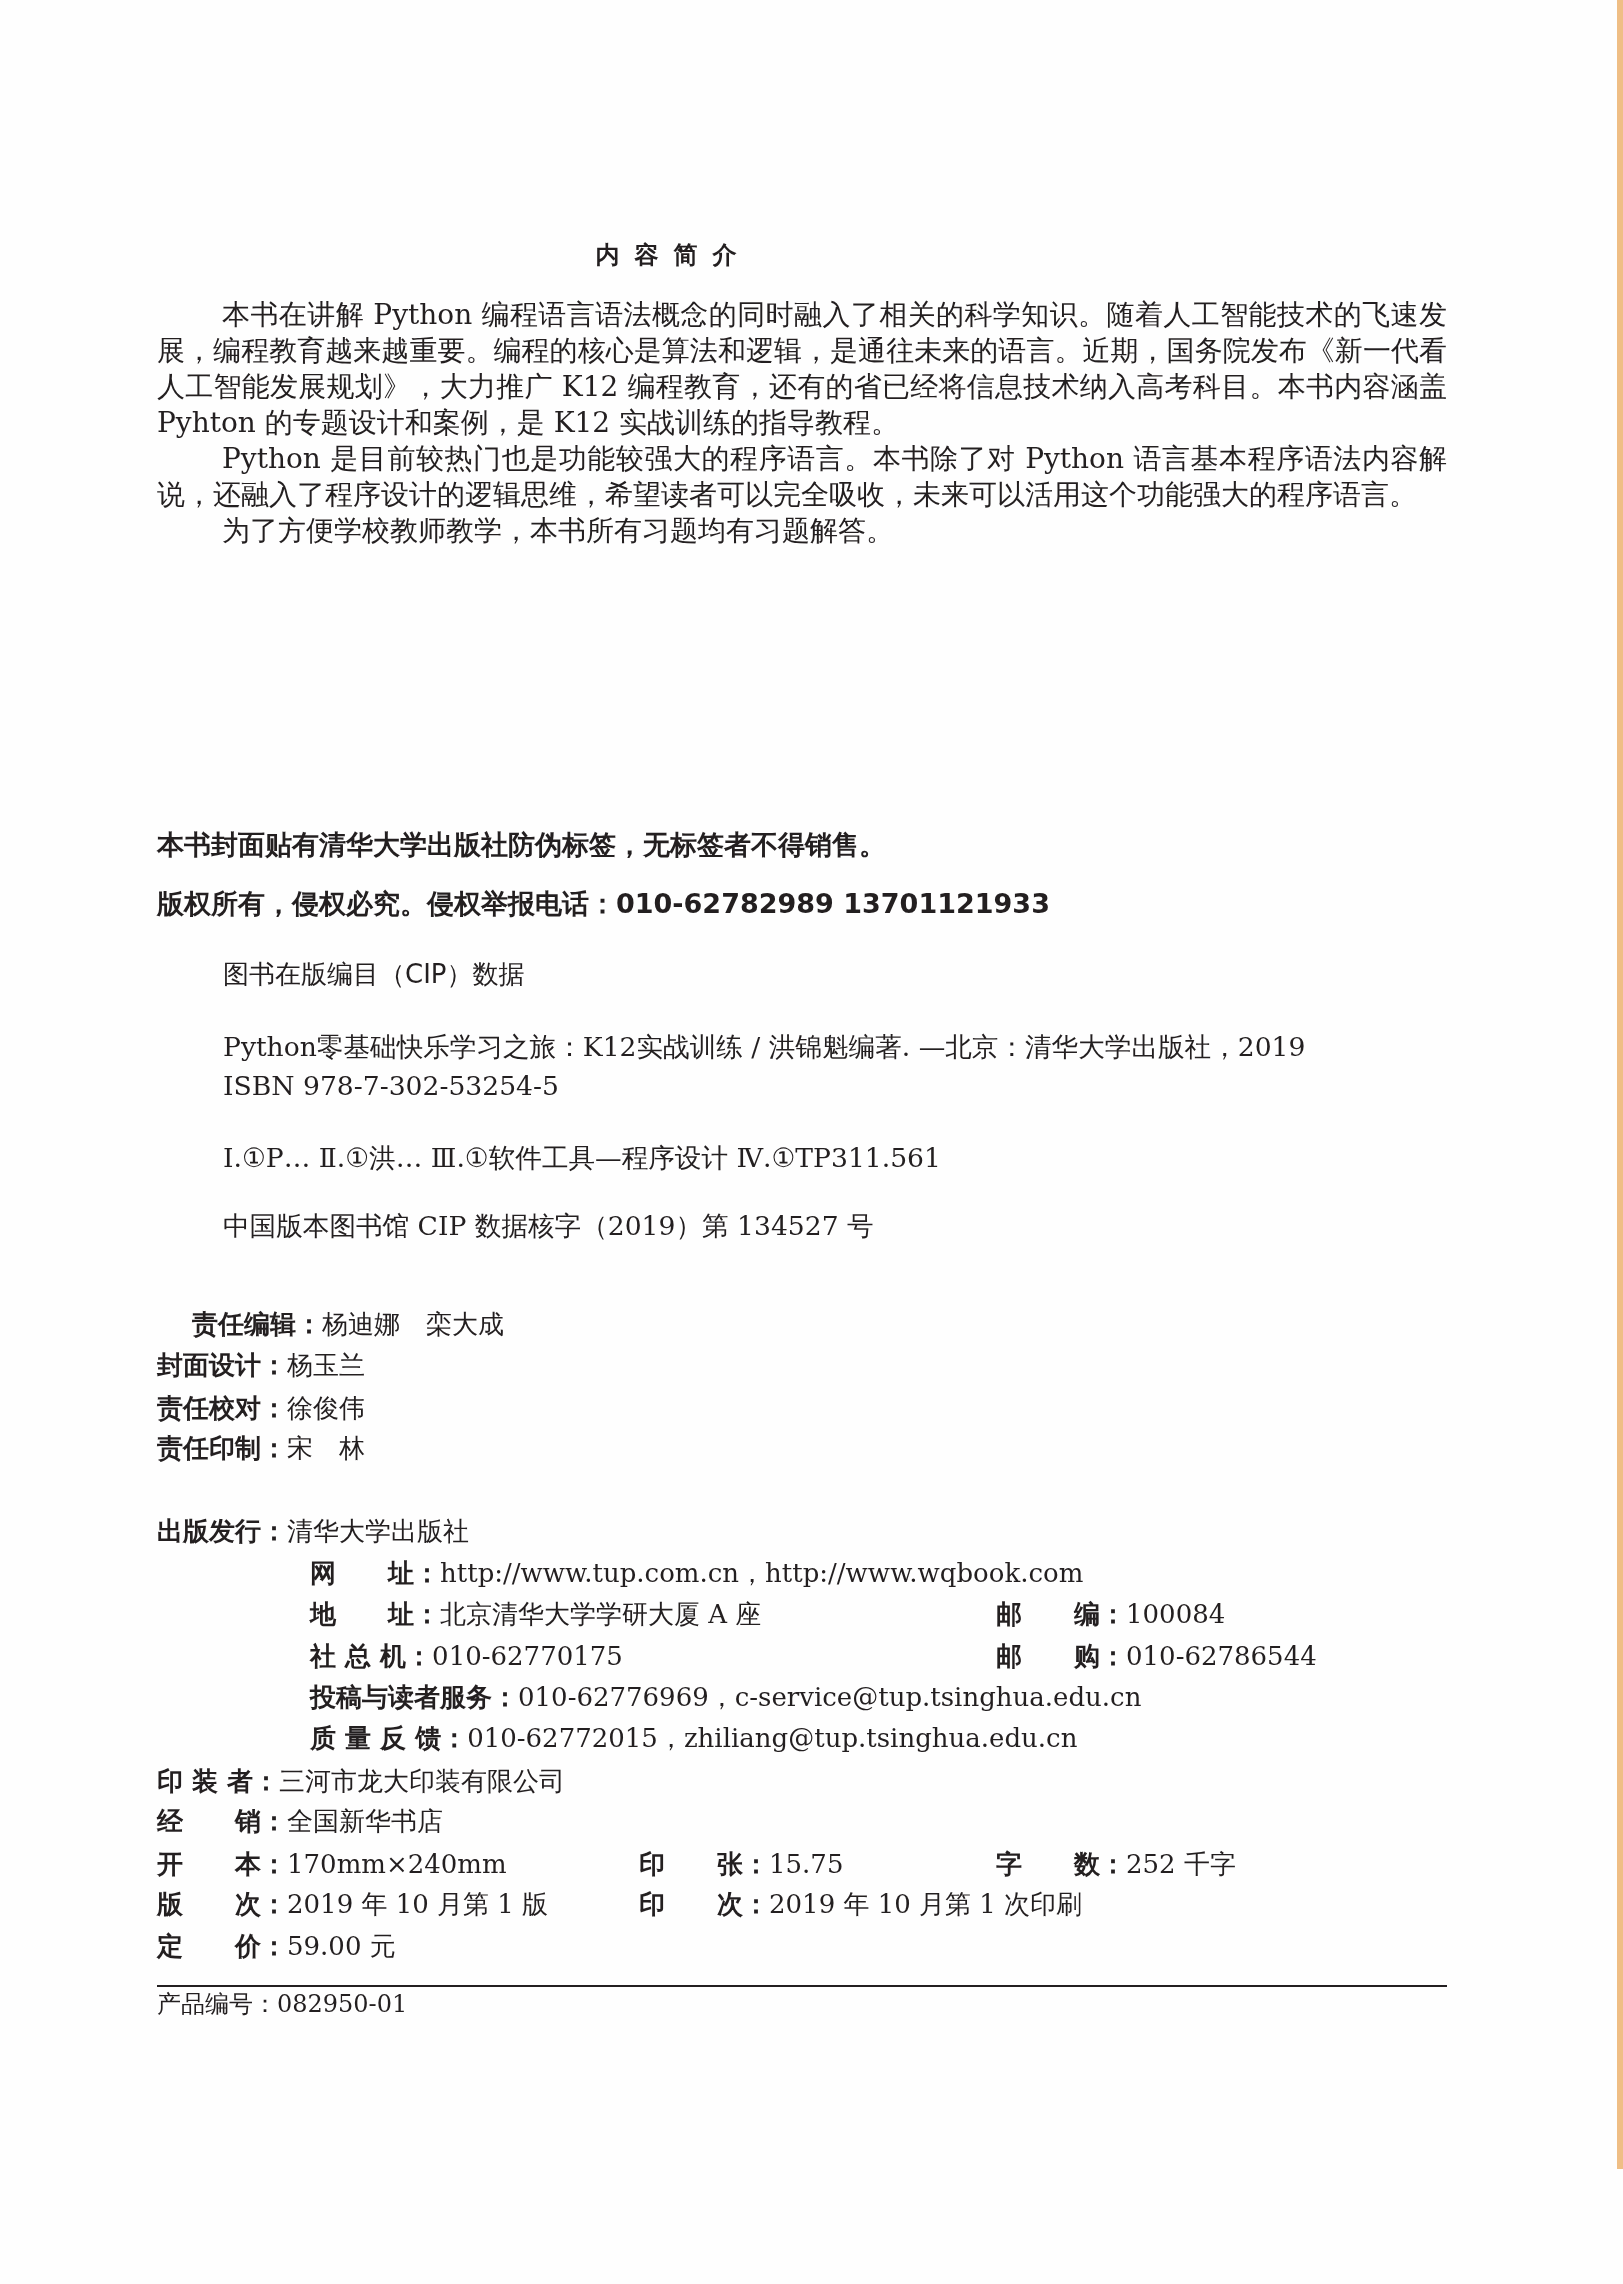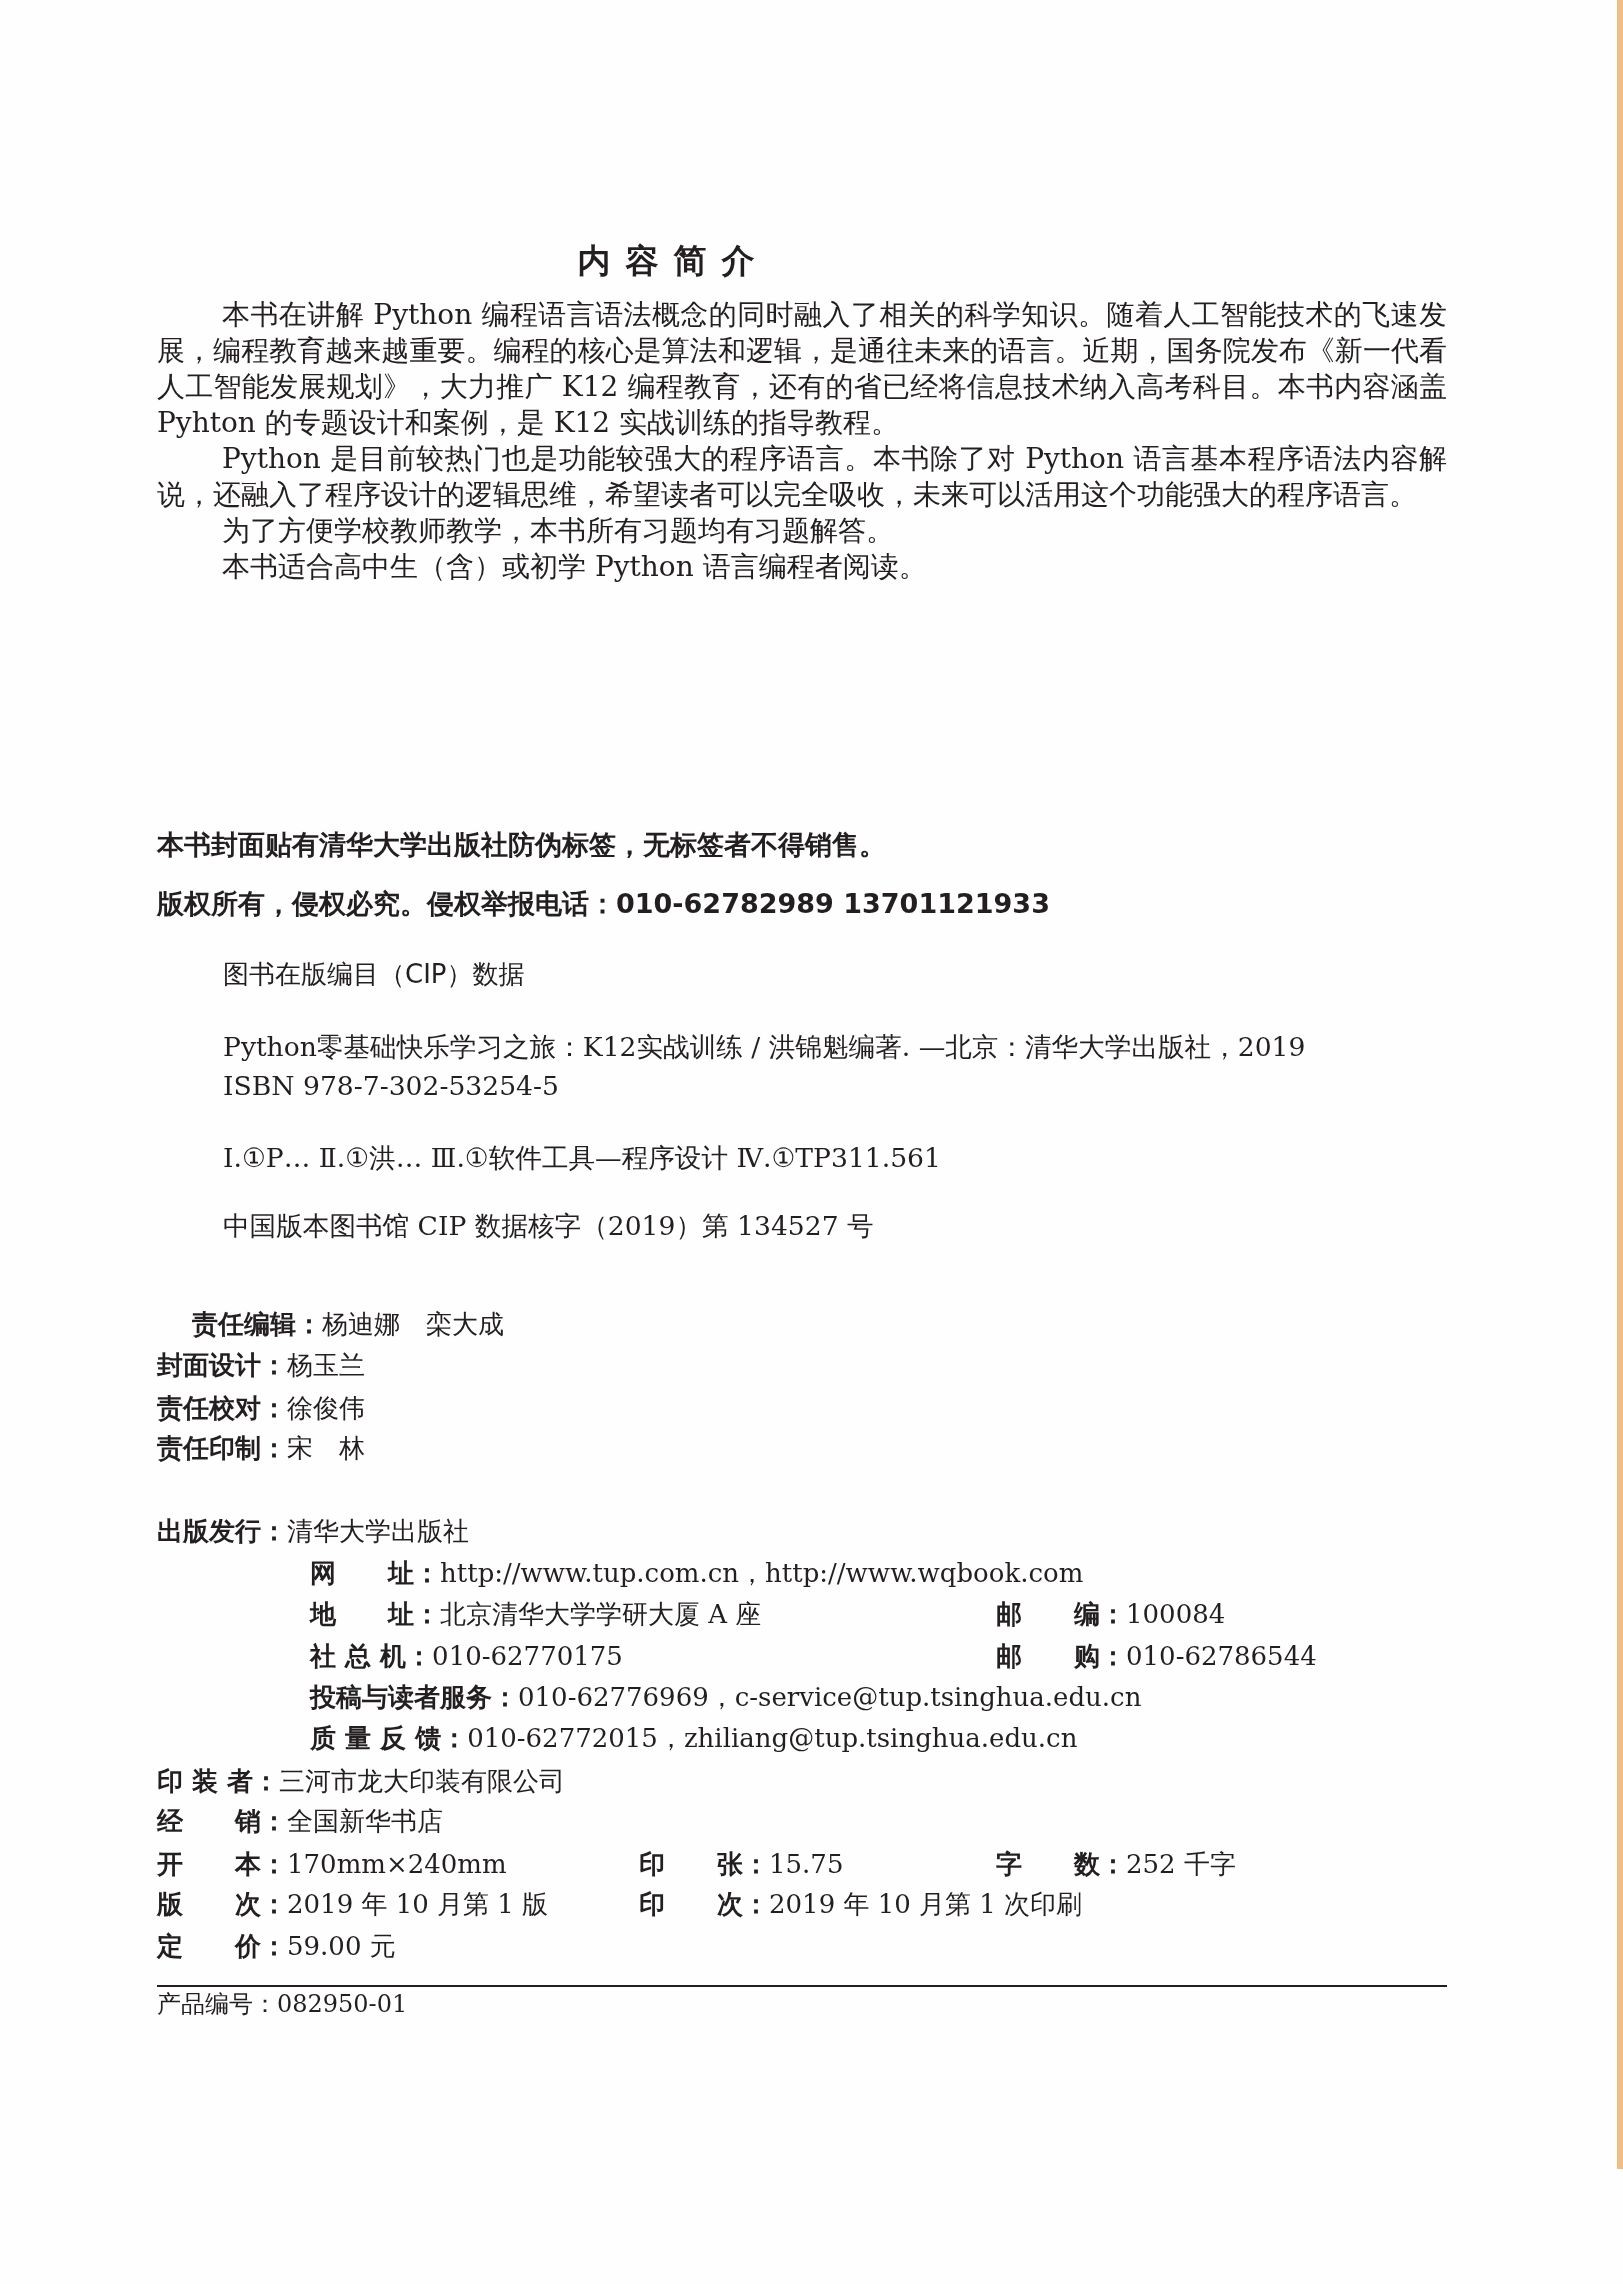--- a/index.html
+++ b/index.html
@@ -19,21 +19,21 @@
     width: 6px;
     height: 2169px;
     background: #efbe85;
   }
   .abs { position: absolute; white-space: nowrap; }
   .serif { font-family: "DejaVu Serif", "Liberation Serif", serif; }
 
   .title {
     left: 0; width: 1332px; text-align: center;
     top: 239px;
-    font-size: 33px;
+    font-size: 24px;
     letter-spacing: 15px;
     font-family: "DejaVu Sans", "Liberation Sans", sans-serif;
     font-weight: bold;
     padding-left: 15px;
     box-sizing: border-box;
   }
   .body-text {
     position: absolute;
     left: 157px;
     width: 1290px;
@@ -77,21 +77,20 @@
 <body>
 
 <div class="edge-strip"></div>
 
 <div class="abs title">内容简介</div>
 
 <div class="body-text serif">
   <p>本书在讲解 Python 编程语言语法概念的同时融入了相关的科学知识。随着人工智能技术的飞速发展，编程教育越来越重要。编程的核心是算法和逻辑，是通往未来的语言。近期，国务院发布《新一代看人工智能发展规划》，大力推广 K12 编程教育，还有的省已经将信息技术纳入高考科目。本书内容涵盖 Pyhton 的专题设计和案例，是 K12 实战训练的指导教程。</p>
   <p>Python 是目前较热门也是功能较强大的程序语言。本书除了对 Python 语言基本程序语法内容解说，还融入了程序设计的逻辑思维，希望读者可以完全吸收，未来可以活用这个功能强大的程序语言。</p>
   <p>为了方便学校教师教学，本书所有习题均有习题解答。</p>
-  <p>本书适合高中生（含）或初学 Python 语言编程者阅读。</p>
 </div>
 
 <div class="abs notice" style="top:827px;">本书封面贴有清华大学出版社防伪标签，无标签者不得销售。</div>
 <div class="abs notice" style="top:886px;">版权所有，侵权必究。侵权举报电话：010-62782989  13701121933</div>
 
 <div class="abs cip-head" style="top:957px;">图书在版编目（CIP）数据</div>
 <div class="abs cip-line serif" style="top:1029px;">Python零基础快乐学习之旅：K12实战训练 / 洪锦魁编著. —北京：清华大学出版社，2019</div>
 <div class="abs cip-line serif" style="top:1070px;">ISBN 978-7-302-53254-5</div>
 <div class="abs cip-line serif" style="top:1140px;">Ⅰ.①P…   Ⅱ.①洪…   Ⅲ.①软件工具—程序设计   Ⅳ.①TP311.561</div>
 <div class="abs cip-line serif" style="top:1208px;">中国版本图书馆 CIP 数据核字（2019）第 134527 号</div>

